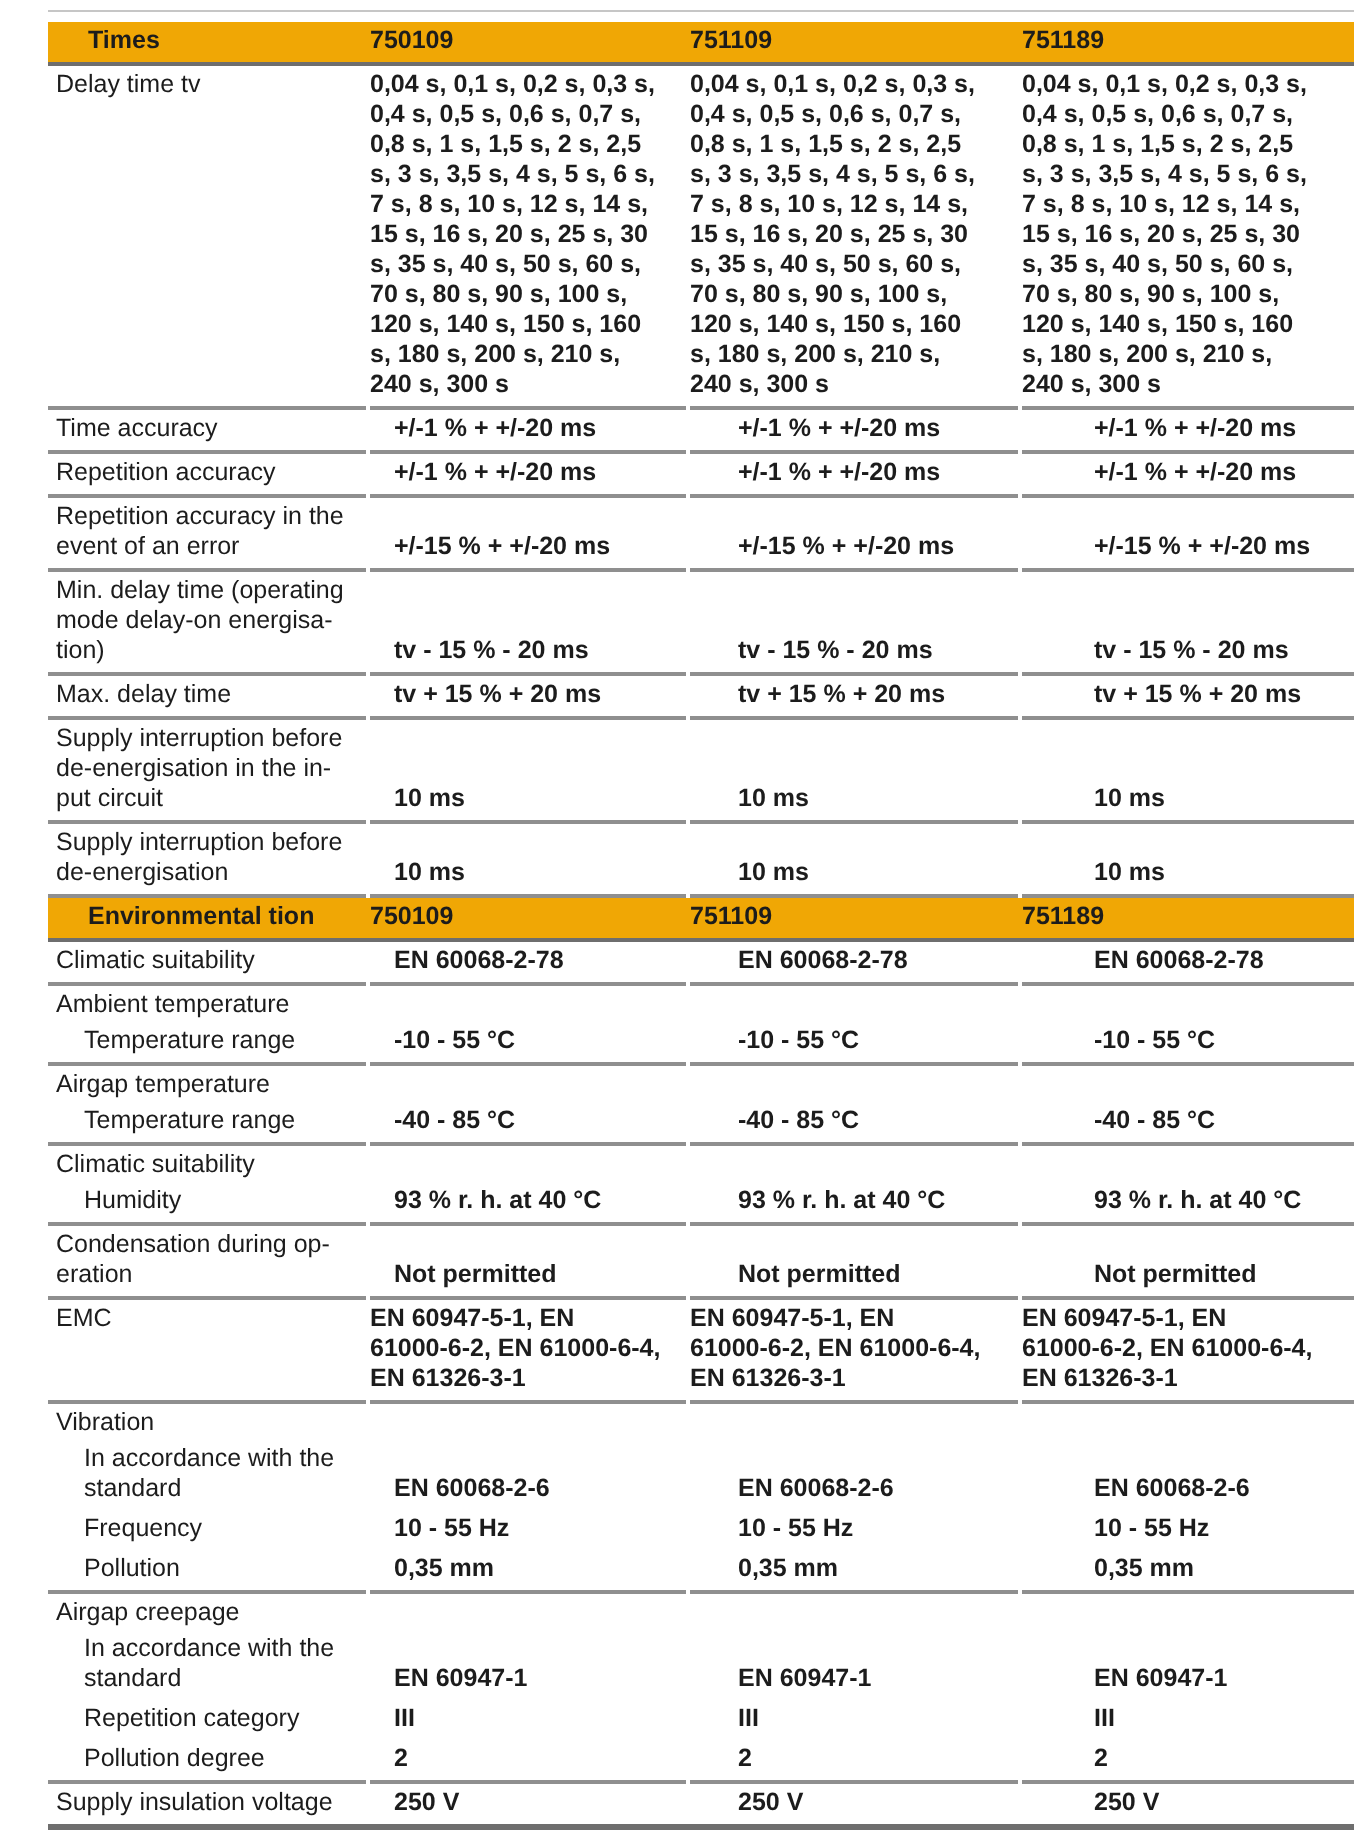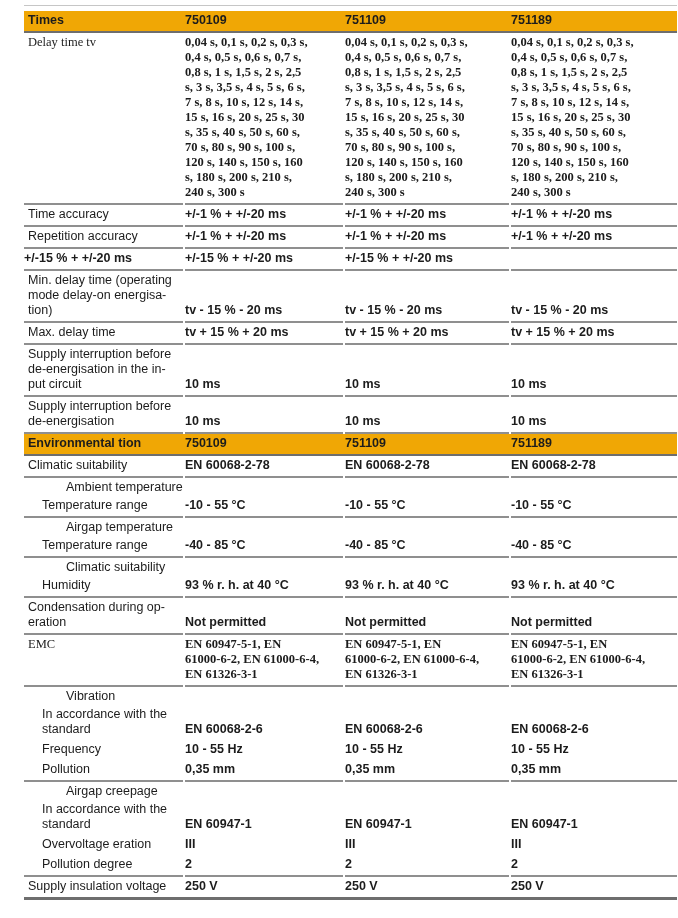--- a/index.html
+++ b/index.html
@@ -19,29 +19,29 @@
   }
   .page{padding-top:5px;}
   .top-hairline{border-top:1px solid #c6c6c6;height:0;margin:0 1px 5px 24px;}
   .spec-table{margin:0 1px 0 24px;}
   .bar{
     display:grid;grid-template-columns:var(--cols);
     background:var(--header-bg);
     border-bottom:2px solid var(--heavy);
     font-weight:700;padding:2px 0 3px;
   }
-  .bar .cell:first-child{padding-left:4px;}
+  .bar .cell:first-child{padding-left:20px;}
   .row{display:grid;grid-template-columns:var(--cols);padding:2px 0 3px;}
-  .v-bottom{align-items:end;}
-  .v-top{align-items:start;font-family:Liberation Serif, serif;}
+  .v-bottom{align-items:end;gap:12px;}
+  .v-top{align-items:start;}
   .cell{white-space:pre-line;}
   .cell.label{padding-left:4px;padding-right:6px;}
   .cell.label.indent{padding-left:18px;}
   .cell.value{font-weight:700;padding-right:8px;}
-  .group-label{padding:2px 0 1px 4px;margin-left:38px;}
+  .group-label{padding:2px 0 1px 4px;}
   .divider{display:grid;grid-template-columns:var(--cols);}
   .divider .seg{border-top:2px solid var(--divider);height:0;}
   .divider .seg:not(:last-child){margin-right:2px;}
   .block.end{border-bottom:3px solid var(--heavy);}
 </style>
 </head>
 <body>
 
 <div class="page">
   <div class="top-hairline"></div>
@@ -119,20 +119,22 @@
         </div>
         <div class="divider">
           <span class="seg"></span>
           <span class="seg"></span>
           <span class="seg"></span>
           <span class="seg"></span>
         </div>
       </div>
       <div class="block">
         <div class="row v-bottom">
+          <div class="cell label">Repetition accuracy in the
+event of an error</div>
           <div class="cell value">+/-15 % + +/-20 ms</div>
           <div class="cell value">+/-15 % + +/-20 ms</div>
           <div class="cell value">+/-15 % + +/-20 ms</div>
         </div>
         <div class="divider">
           <span class="seg"></span>
           <span class="seg"></span>
           <span class="seg"></span>
           <span class="seg"></span>
         </div>
@@ -329,21 +331,21 @@
       <div class="block">
         <div class="group-label">Airgap creepage</div>
         <div class="row v-bottom">
           <div class="cell label indent">In accordance with the
 standard</div>
           <div class="cell value">EN 60947-1</div>
           <div class="cell value">EN 60947-1</div>
           <div class="cell value">EN 60947-1</div>
         </div>
         <div class="row v-bottom">
-          <div class="cell label indent">Overvoltage eration</div>
+          <div class="cell label indent">Repetition category</div>
           <div class="cell value">III</div>
           <div class="cell value">III</div>
           <div class="cell value">III</div>
         </div>
         <div class="row v-bottom">
           <div class="cell label indent">Pollution degree</div>
           <div class="cell value">2</div>
           <div class="cell value">2</div>
           <div class="cell value">2</div>
         </div>

